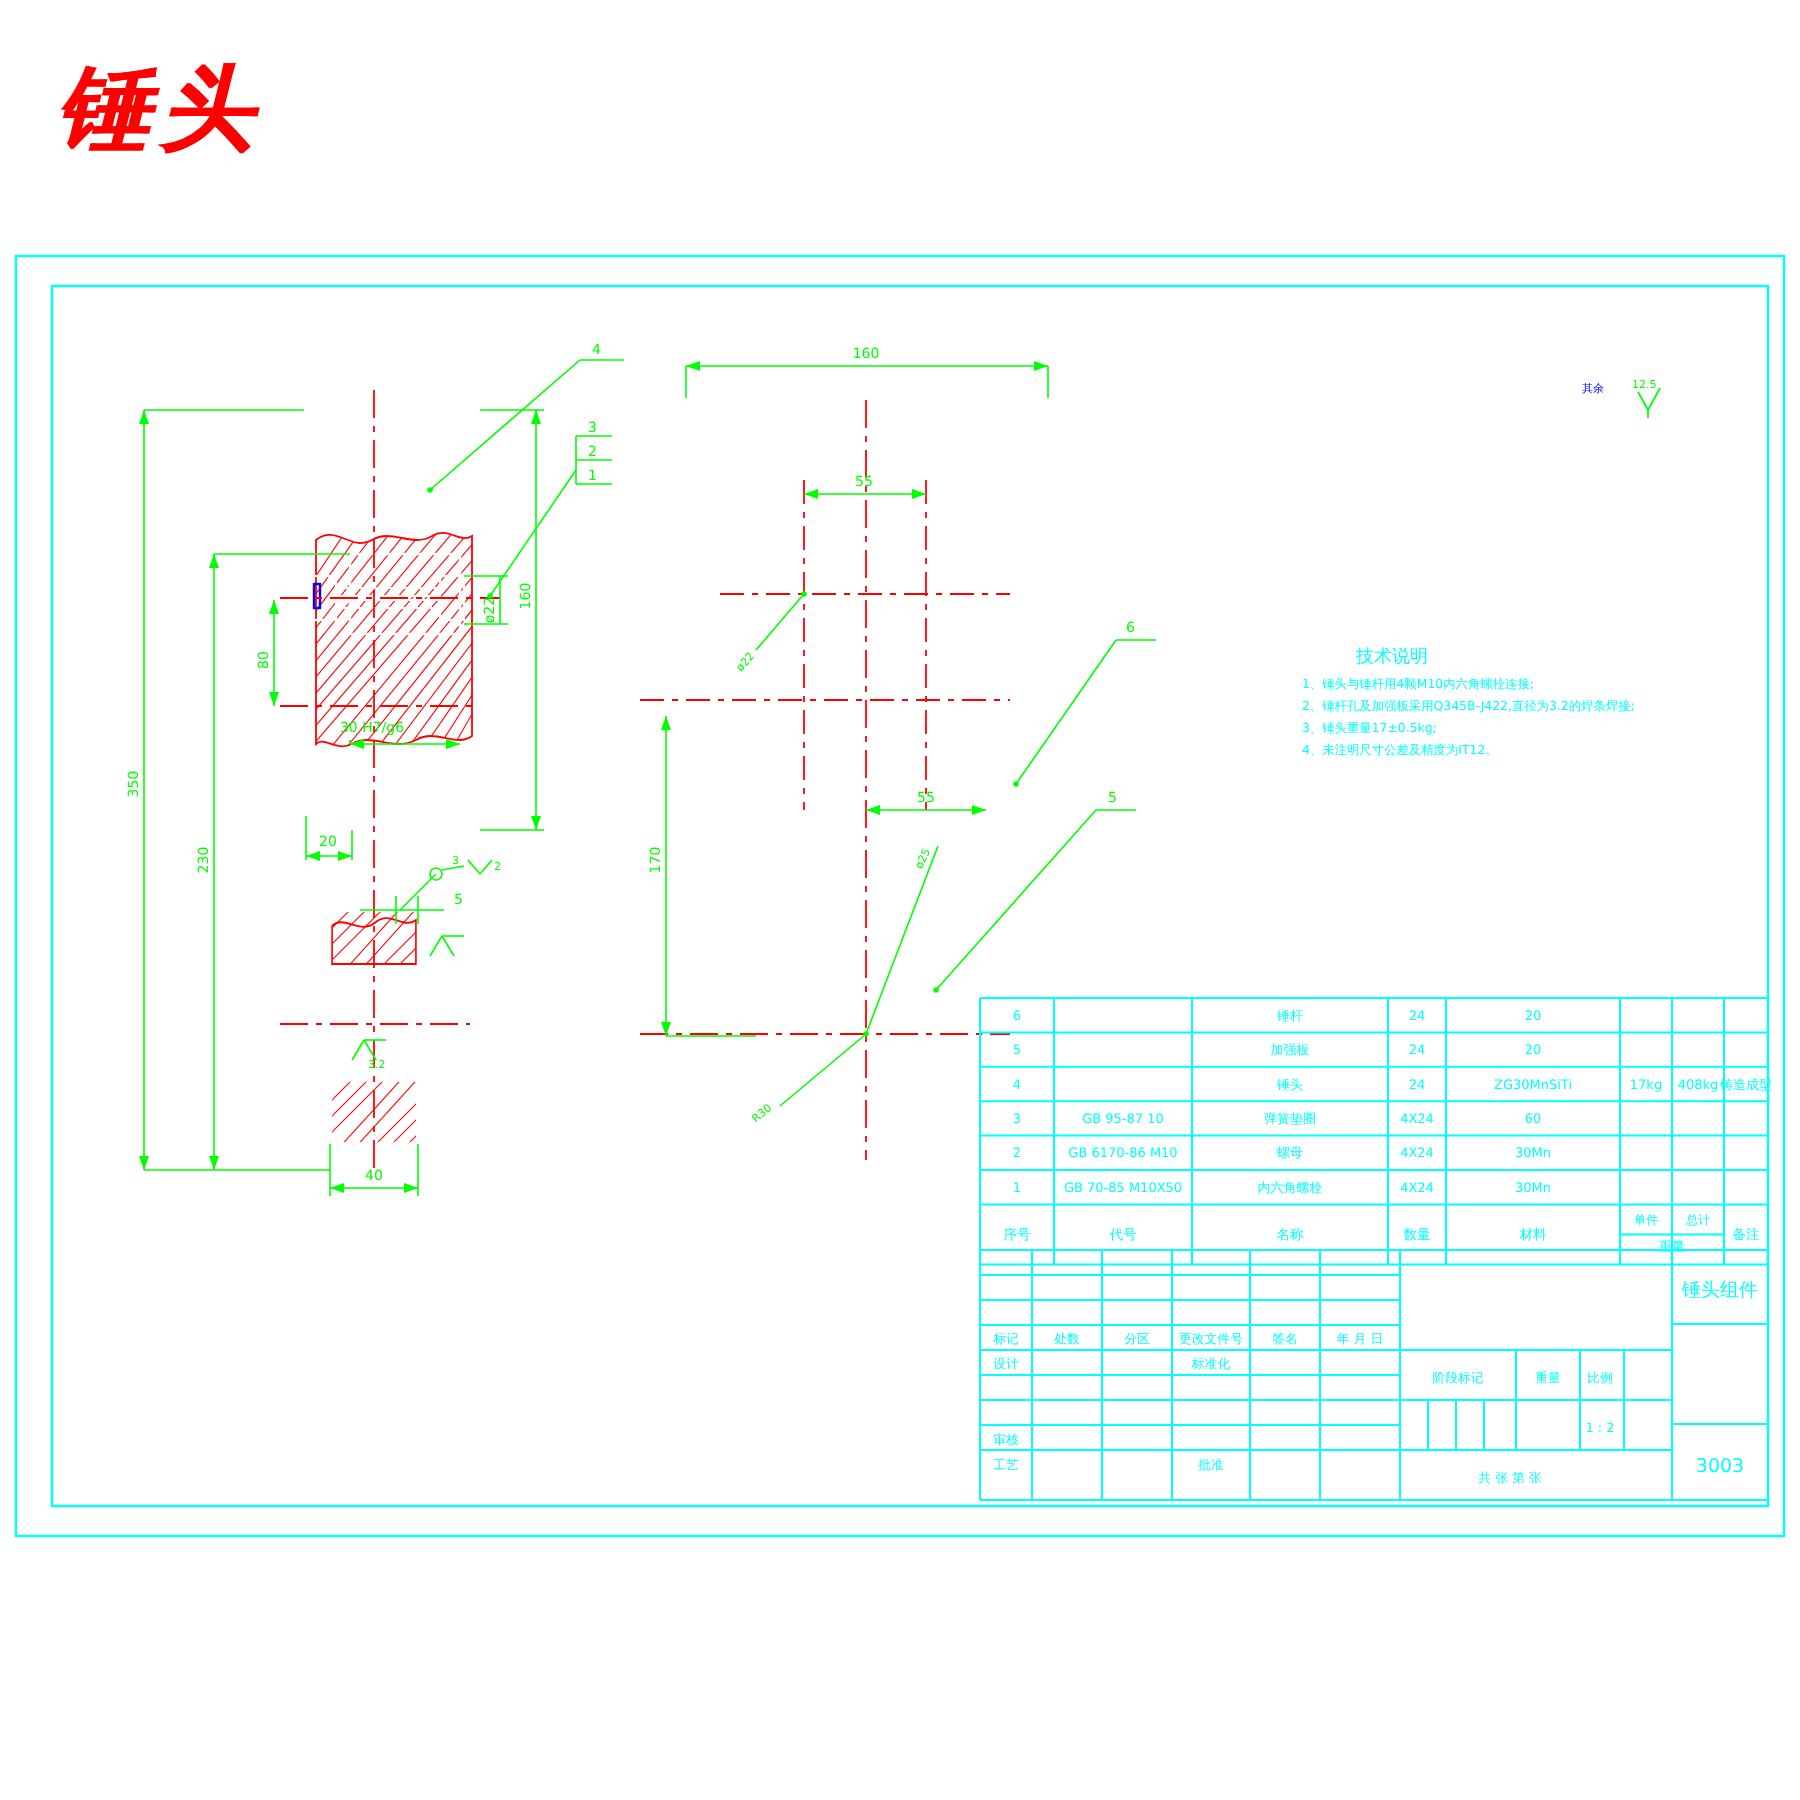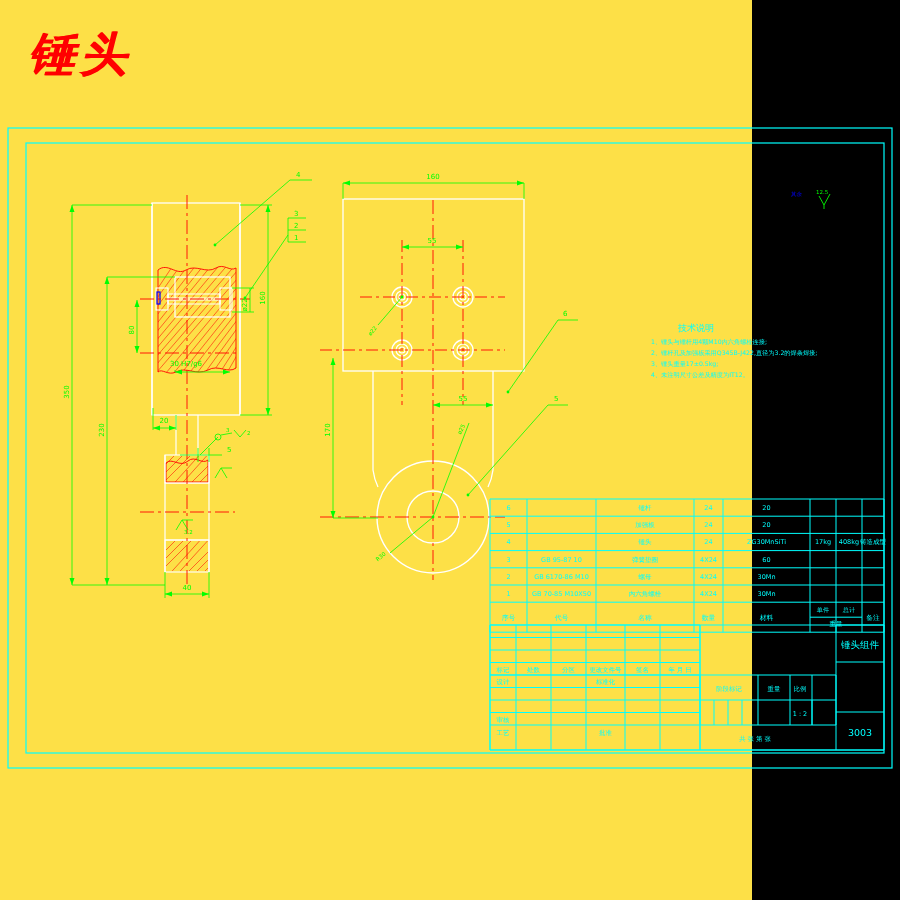--- a/index.html
+++ b/index.html
@@ -1,17 +1,17 @@
 <!DOCTYPE html>
 <html><head>
 <meta charset="utf-8">
 <style>
   html,body{margin:0;padding:0;background:#000;}
   body{width:900px;height:900px;overflow:hidden;font-family:"DejaVu Sans",sans-serif;}
-  #stage{position:relative;width:752px;height:900px;background:#fde047;}
+  #stage{position:relative;width:900px;height:900px;background:#ffffff;}
   #title-text{
     position:absolute;left:28px;top:24px;
     color:#ff0000;font-family:"DejaVu Serif",serif;
     font-size:46px;font-weight:bold;letter-spacing:6px;
     font-style:italic;
     text-shadow:1px 0 0 #ff0000;
   }
   svg{position:absolute;left:0;top:0;}
   .cy{stroke:#00ffff;fill:none;}
   .gn{stroke:#00ff00;fill:none;}

